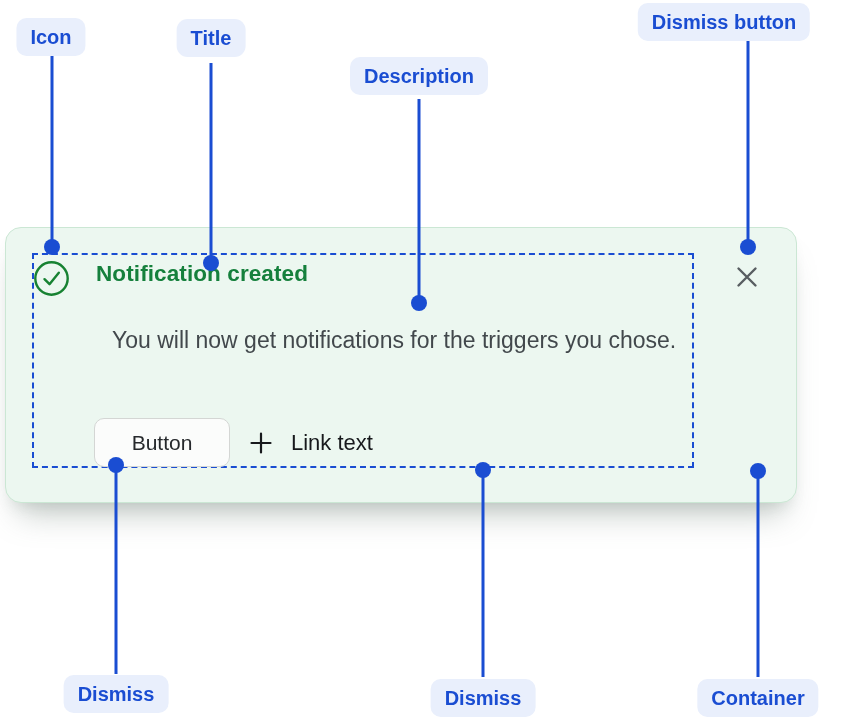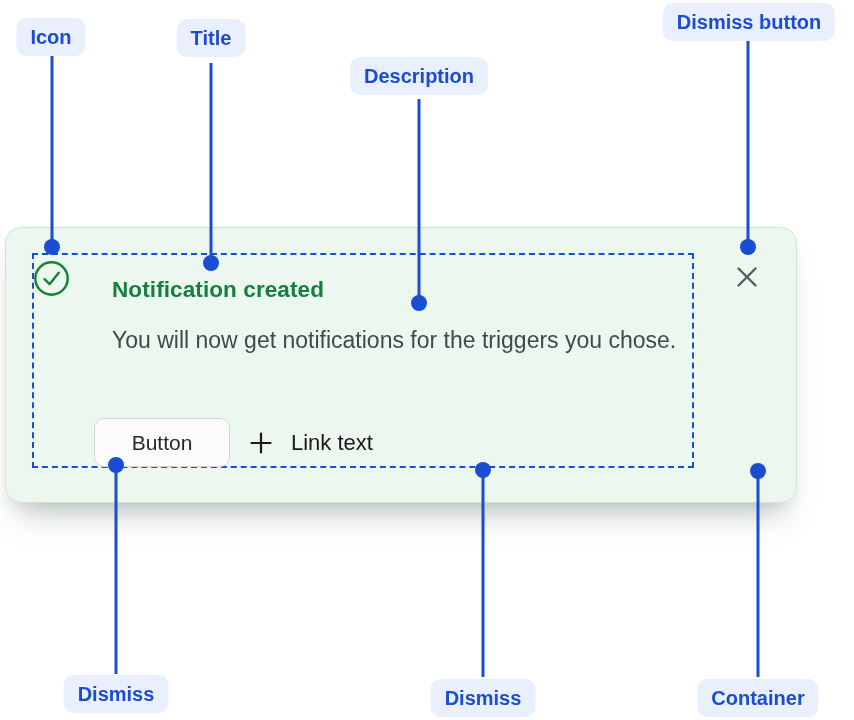--- a/index.html
+++ b/index.html
@@ -68,21 +68,21 @@
     pointer-events: none;
   }
   .check-icon {
     position: absolute;
     left: 27px; top: 32px;
     width: 37px; height: 37px;
   }
   .toast-title {
     position: absolute;
     left: 90px; top: 33px;
-    margin: 16px;
+    margin: 0;
     font-size: 22.5px;
     font-weight: 700;
     color: #15803C;
     letter-spacing: 0.1px;
   }
   .toast-description {
     position: absolute;
     left: 90px; top: 78px;
     margin: 16px;
     width: 606px;
@@ -186,21 +186,21 @@
     <div class="leader-dot" style="left:211px; top:263px;"></div>
   </div>
 
   <div>
     <div class="pill" style="left:419px; top:57px;">Description</div>
     <div class="leader-line" style="left:419px; top:99px; height:204px;"></div>
     <div class="leader-dot" style="left:419px; top:303px;"></div>
   </div>
 
   <div>
-    <div class="pill" style="left:749px; top:3px;">Dismiss button</div>
+    <div class="pill" style="left:724px; top:3px;">Dismiss button</div>
     <div class="leader-line" style="left:748px; top:41px; height:206px;"></div>
     <div class="leader-dot" style="left:748px; top:247px;"></div>
   </div>
 
   <div>
     <div class="leader-dot" style="left:116px; top:465px;"></div>
     <div class="leader-line" style="left:116px; top:465px; height:209px;"></div>
     <div class="pill" style="left:116px; top:675px;">Dismiss</div>
   </div>
 

